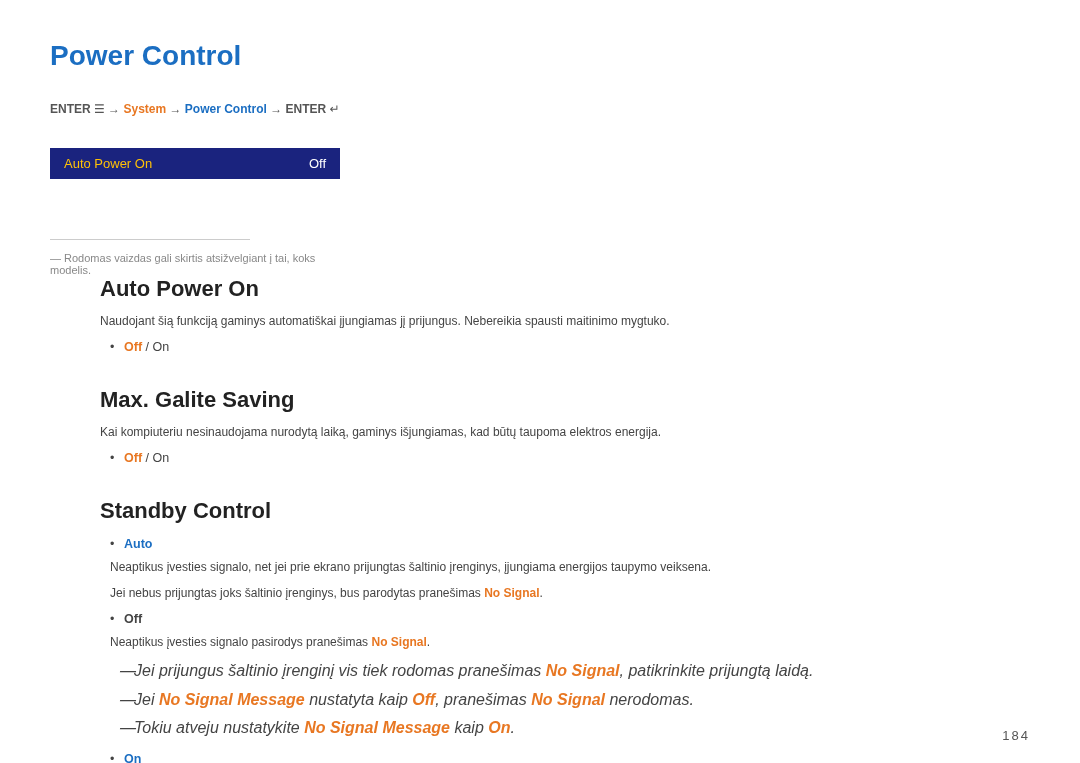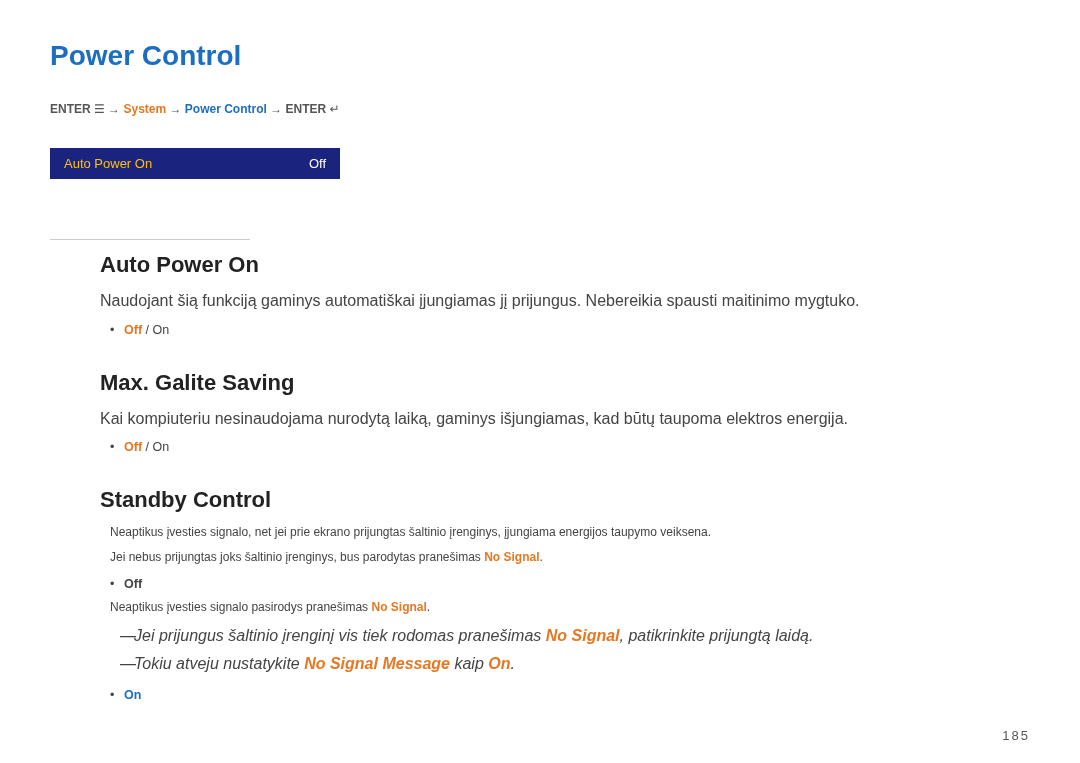--- a/index.html
+++ b/index.html
@@ -82,21 +82,21 @@
     .section {
       margin-bottom: 30px;
     }
     .section-title {
       font-size: 22px;
       font-weight: bold;
       color: #222;
       margin-bottom: 10px;
     }
     .section-desc {
-      font-size: 16px;
+      font-size: 12px;
       color: #444;
       line-height: 1.6;
       margin-bottom: 6px;
     }
     .bullet-list {
       list-style: none;
       padding-left: 10px;
     }
     .bullet-list li {
       position: relative;
@@ -171,20 +171,21 @@
       <span><strong>ENTER</strong></span>
       <span> ↵</span>
     </div>
 
     <div class="menu-item-bar">
       <span class="item-label">Auto Power On</span>
       <span class="item-value">Off</span>
     </div>
 
     <hr class="divider-line">
+    <div class="footnote">— Rodomas vaizdas gali skirtis atsižvelgiant į tai, koks modelis.</div>
   </div>
 
   <div class="right-panel">
 
     <div class="section">
       <div class="section-title">Auto Power On</div>
       <div class="section-desc">Naudojant šią funkciją gaminys automatiškai įjungiamas jį prijungus. Nebereikia spausti maitinimo mygtuko.</div>
       <ul class="bullet-list">
         <li>
           <span class="highlight-orange">Off</span>
@@ -199,37 +200,44 @@
       <ul class="bullet-list">
         <li>
           <span class="highlight-orange">Off</span>
           <span> / On</span>
         </li>
       </ul>
     </div>
 
     <div class="section">
       <div class="section-title">Standby Control</div>
+      <ul class="bullet-list">
+
+        <li>
+          <span class="highlight-blue">Auto</span>
+        </li>
+      </ul>
       <div class="sub-desc">Neaptikus įvesties signalo, net jei prie ekrano prijungtas šaltinio įrenginys, įjungiama energijos taupymo veiksena.</div>
       <div class="sub-desc">Jei nebus prijungtas joks šaltinio įrenginys, bus parodytas pranešimas <span class="highlight-orange">No Signal</span>.</div>
 
       <ul class="bullet-list">
 
         <li>
           <strong>Off</strong>
         </li>
       </ul>
       <div class="sub-desc">Neaptikus įvesties signalo pasirodys pranešimas <span class="highlight-orange">No Signal</span>.</div>
       <div class="dash-item">Jei prijungus šaltinio įrenginį vis tiek rodomas pranešimas <span class="highlight-orange">No Signal</span>, patikrinkite prijungtą laidą.</div>
+      <div class="dash-item">Jei <span class="highlight-orange">No Signal Message</span> nustatyta kaip <span class="highlight-orange">Off</span>, pranešimas <span class="highlight-orange">No Signal</span> nerodomas.</div>
       <div class="dash-item" style="margin-bottom:8px;">Tokiu atveju nustatykite <span class="highlight-orange">No Signal Message</span> kaip <span class="highlight-orange">On</span>.</div>
 
       <ul class="bullet-list">
 
         <li>
           <span class="highlight-blue">On</span>
         </li>
       </ul>
     </div>
 
   </div>
 </div>
 
-<div class="page-number">185</div>
+<div class="page-number">184</div>
 
 </body></html>

